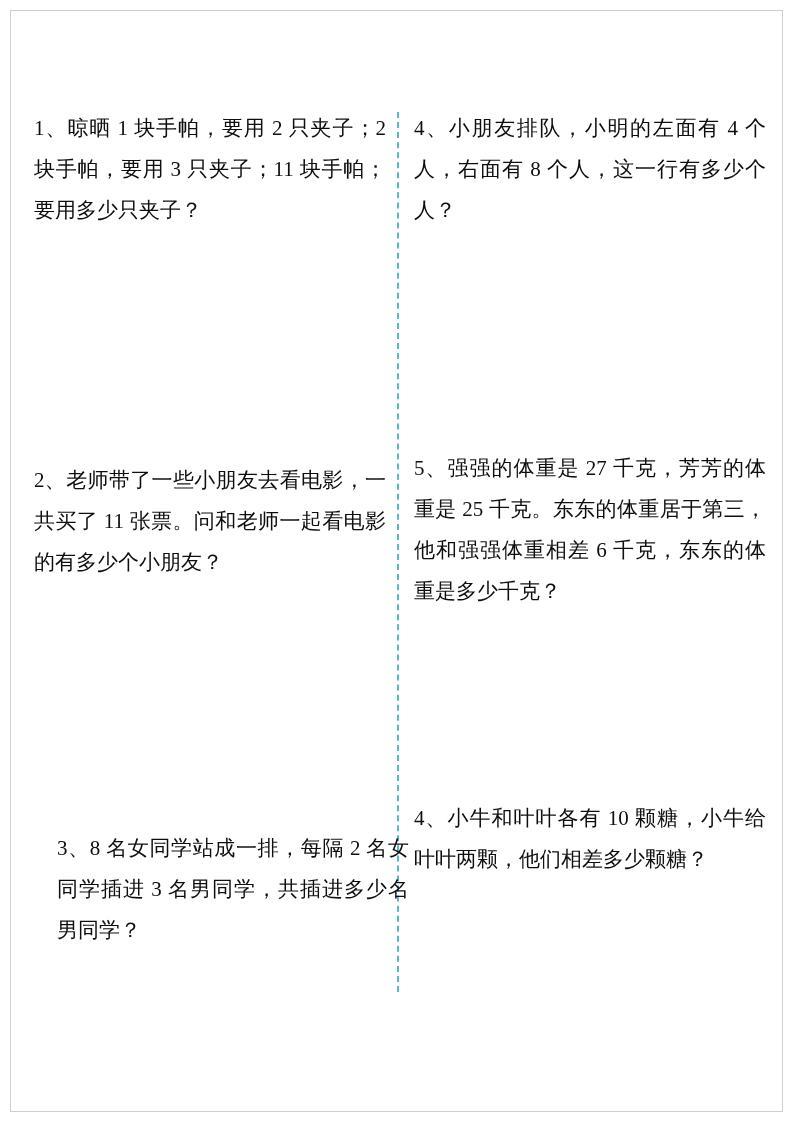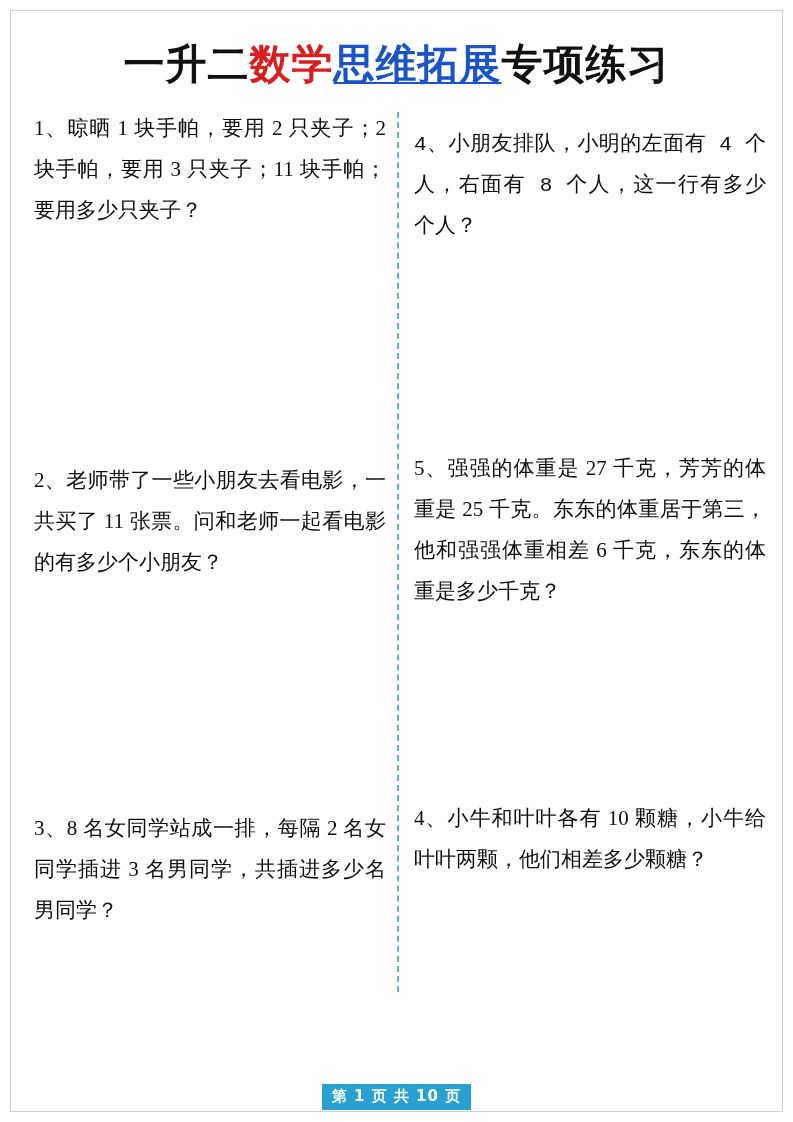--- a/index.html
+++ b/index.html
@@ -76,23 +76,23 @@
     border-left: 2px dashed #5ab4d6;
   }
   .q {
     position: absolute;
     width: 352px;
     text-align: justify;
     text-justify: inter-ideograph;
   }
   .q-1 { top: 0px; }
   .q-2 { top: 352px; }
-  .q-3 { top: 700px; }
+  .q-3 { top: 720px; margin-left: 23px; }
 
-  .r-1 { top: 16px; font-family: Liberation Mono, monospace; }
+  .r-1 { top: 0px; }
   .r-2 { top: 340px; }
   .r-3 { top: 690px; }
 
   .footer {
     position: absolute;
     left: 0;
     top: 1084px;
     width: 793px;
     text-align: center;
   }
@@ -107,37 +107,29 @@
     letter-spacing: 1px;
   }
 </style>
 </head>
 <body>
 
 <div class="page">
 
   <div class="frame"></div>
 
-  <div class="title-wrap">
-    <span class="title">
-      <span class="t-black">一升二</span><span class="t-red">数学</span><span class="t-blue">思维拓展</span><span class="t-black">专项练习</span>
-    </span>
-  </div>
 
   <div class="divider"></div>
 
   <div class="col col-left">
     <div class="q q-1">1、晾晒 1 块手帕，要用 2 只夹子；2 块手帕，要用 3 只夹子；11 块手帕；要用多少只夹子？</div>
     <div class="q q-2">2、老师带了一些小朋友去看电影，一共买了 11 张票。问和老师一起看电影的有多少个小朋友？</div>
     <div class="q q-3">3、8 名女同学站成一排，每隔 2 名女同学插进 3 名男同学，共插进多少名男同学？</div>
   </div>
 
   <div class="col col-right">
     <div class="q r-1">4、小朋友排队，小明的左面有 4 个人，右面有 8 个人，这一行有多少个人？</div>
     <div class="q r-2">5、强强的体重是 27 千克，芳芳的体重是 25 千克。东东的体重居于第三，他和强强体重相差 6 千克，东东的体重是多少千克？</div>
     <div class="q r-3">4、小牛和叶叶各有 10 颗糖，小牛给叶叶两颗，他们相差多少颗糖？</div>
   </div>
 
-  <div class="footer">
-    <span class="footer-inner">第 1 页 共 10 页</span>
-  </div>
 
 </div>
 
 </body></html>

